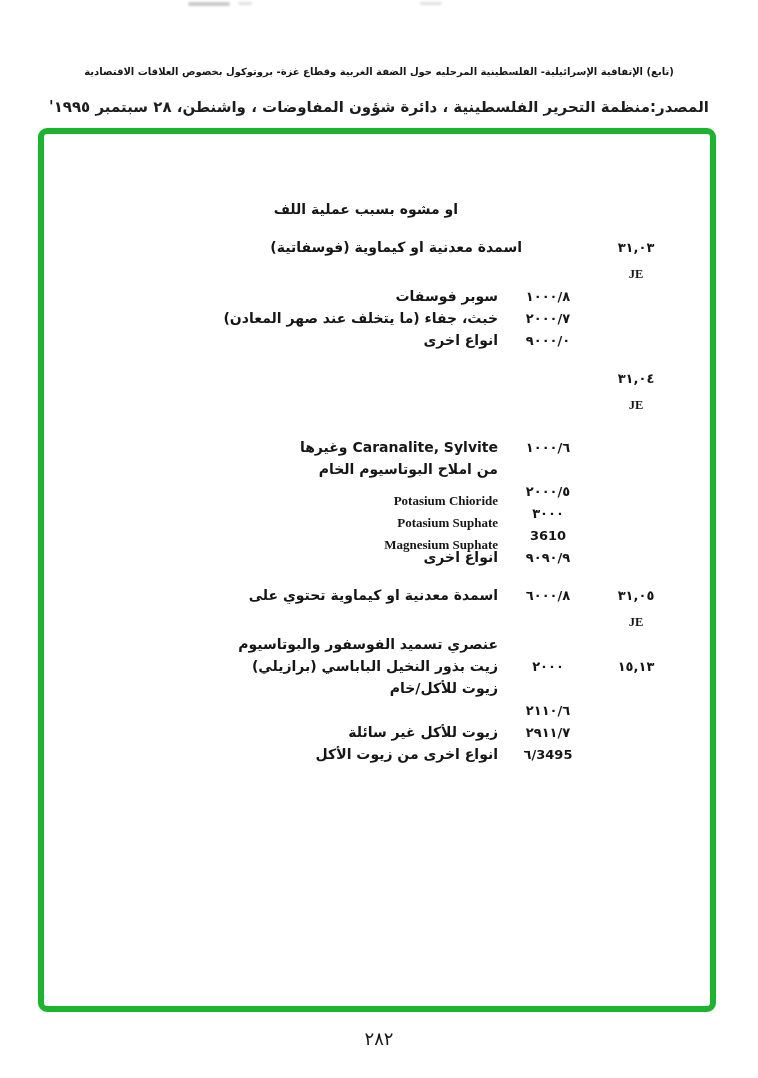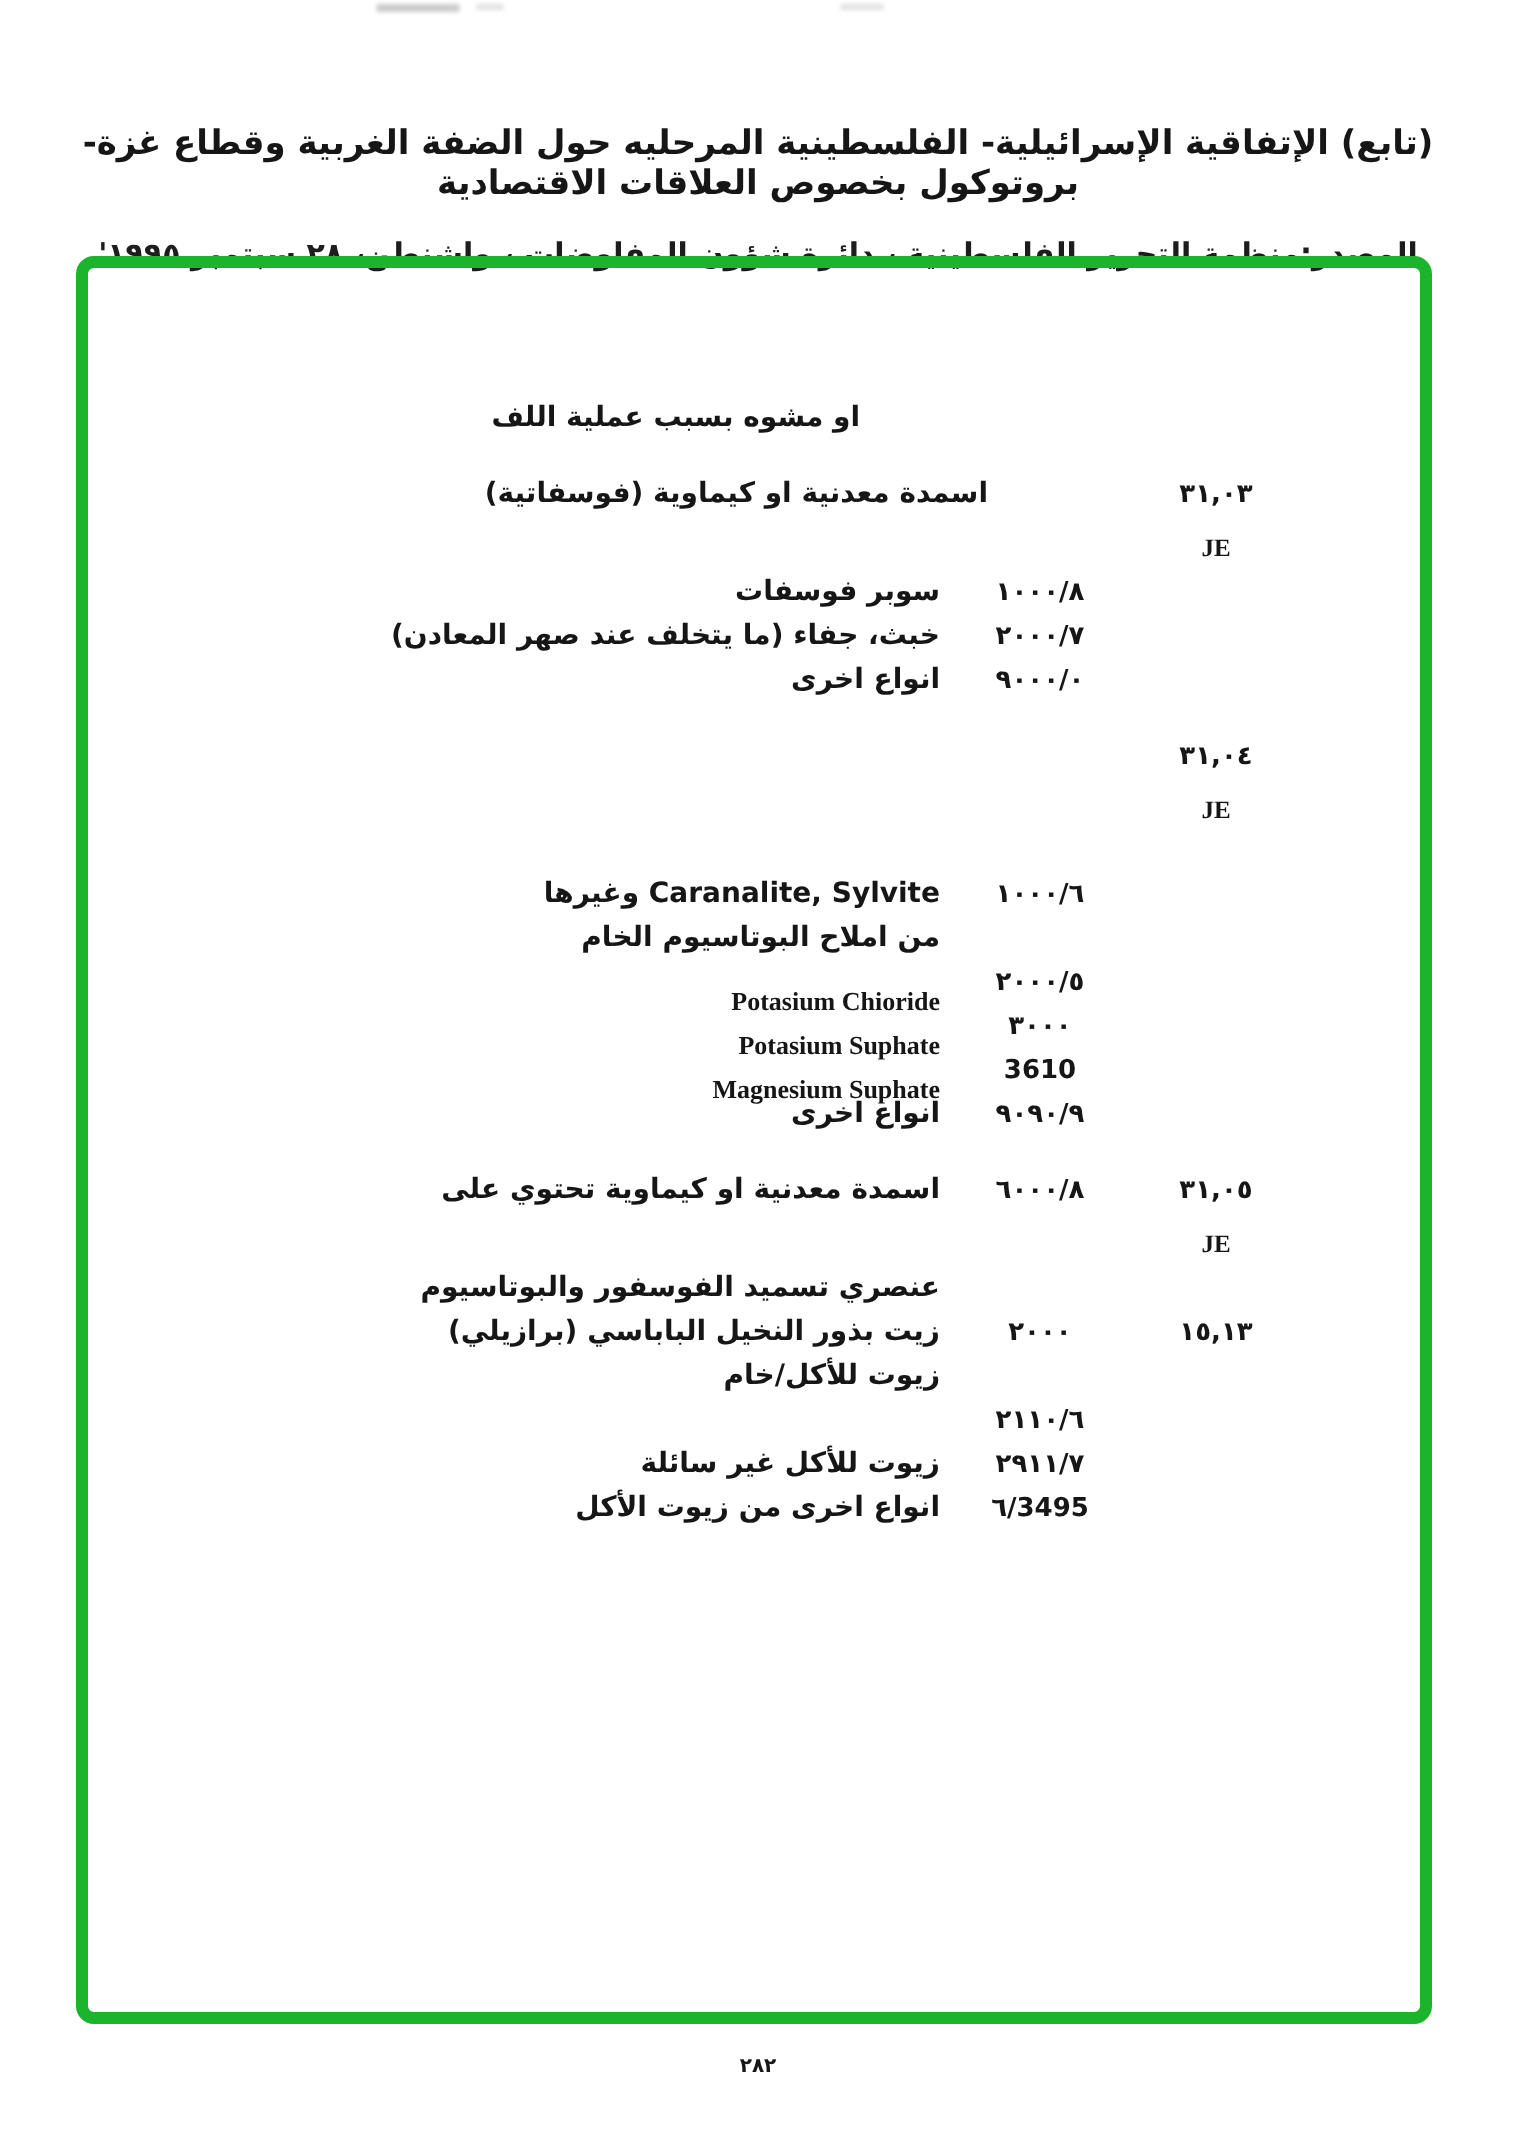--- a/index.html
+++ b/index.html
@@ -16,59 +16,59 @@
   .smudge.s1{left:188px;top:2px;width:42px;height:4px;}
   .smudge.s2{left:238px;top:2px;width:14px;height:3px;opacity:.25;}
   .smudge.s3{left:420px;top:2px;width:22px;height:3px;opacity:.25;}
 
   
   .header{
     position:absolute;left:30px;right:30px;top:62px;
     text-align:center;direction:rtl;
   }
   .header .title{
-    font-size:17px;font-weight:bold;line-height:20px;
+    font-size:10px;font-weight:bold;line-height:20px;
     letter-spacing:0;
   }
   .header .source{
     font-size:15px;font-weight:bold;margin-top:16px;color:#1d1d1d;
   }
 
   
   .frame{
     position:absolute;left:38px;top:128px;width:678px;height:884px;
     box-sizing:border-box;
     border:6px solid #1cb42d;border-radius:9px;
     background:transparent;
   }
 
   
   .rows{
     position:absolute;left:0;right:0;top:0;
     direction:rtl;
-    padding:64px 58px 0 20px;
+    padding:64px 30px 0 20px;
   }
   .row{display:flex;align-items:center;height:22px;}
   .col-chapter{width:88px;text-align:center;font-size:13px;font-weight:bold;flex:none;}
   .col-code{width:88px;text-align:center;font-size:13px;font-weight:bold;flex:none;}
   .col-desc{flex:1;text-align:right;font-size:14px;font-weight:bold;padding-right:6px;}
   .row.section .col-code{width:64px;}          
   .row.cont-indent .col-desc{padding-right:46px;}
   .row .latin{font-family:"Liberation Serif",serif;font-size:13px;font-weight:bold;margin-top:19px;}
   .row.je .col-chapter{font-family:"Liberation Serif",serif;font-size:12.5px;font-weight:bold;}
   
   .row:nth-child(2),.row:nth-child(7),.row:nth-child(15){margin-top:16px;}
   .row:nth-child(3),.row:nth-child(8),.row:nth-child(16){margin-top:5px;}
   .row:nth-child(9){margin-top:20px;}
   .row:nth-child(19){}
 
   
   .page-number{
     position:absolute;left:0;right:0;top:1028px;
-    text-align:center;font-size:10px;font-weight:bold;direction:rtl;
+    text-align:center;font-size:18px;font-weight:normal;direction:rtl;
   }
 </style>
 </head>
 <body>
 
 <div class="page">
 
   <div class="smudge s1"></div>
   <div class="smudge s2"></div>
   <div class="smudge s3"></div>

